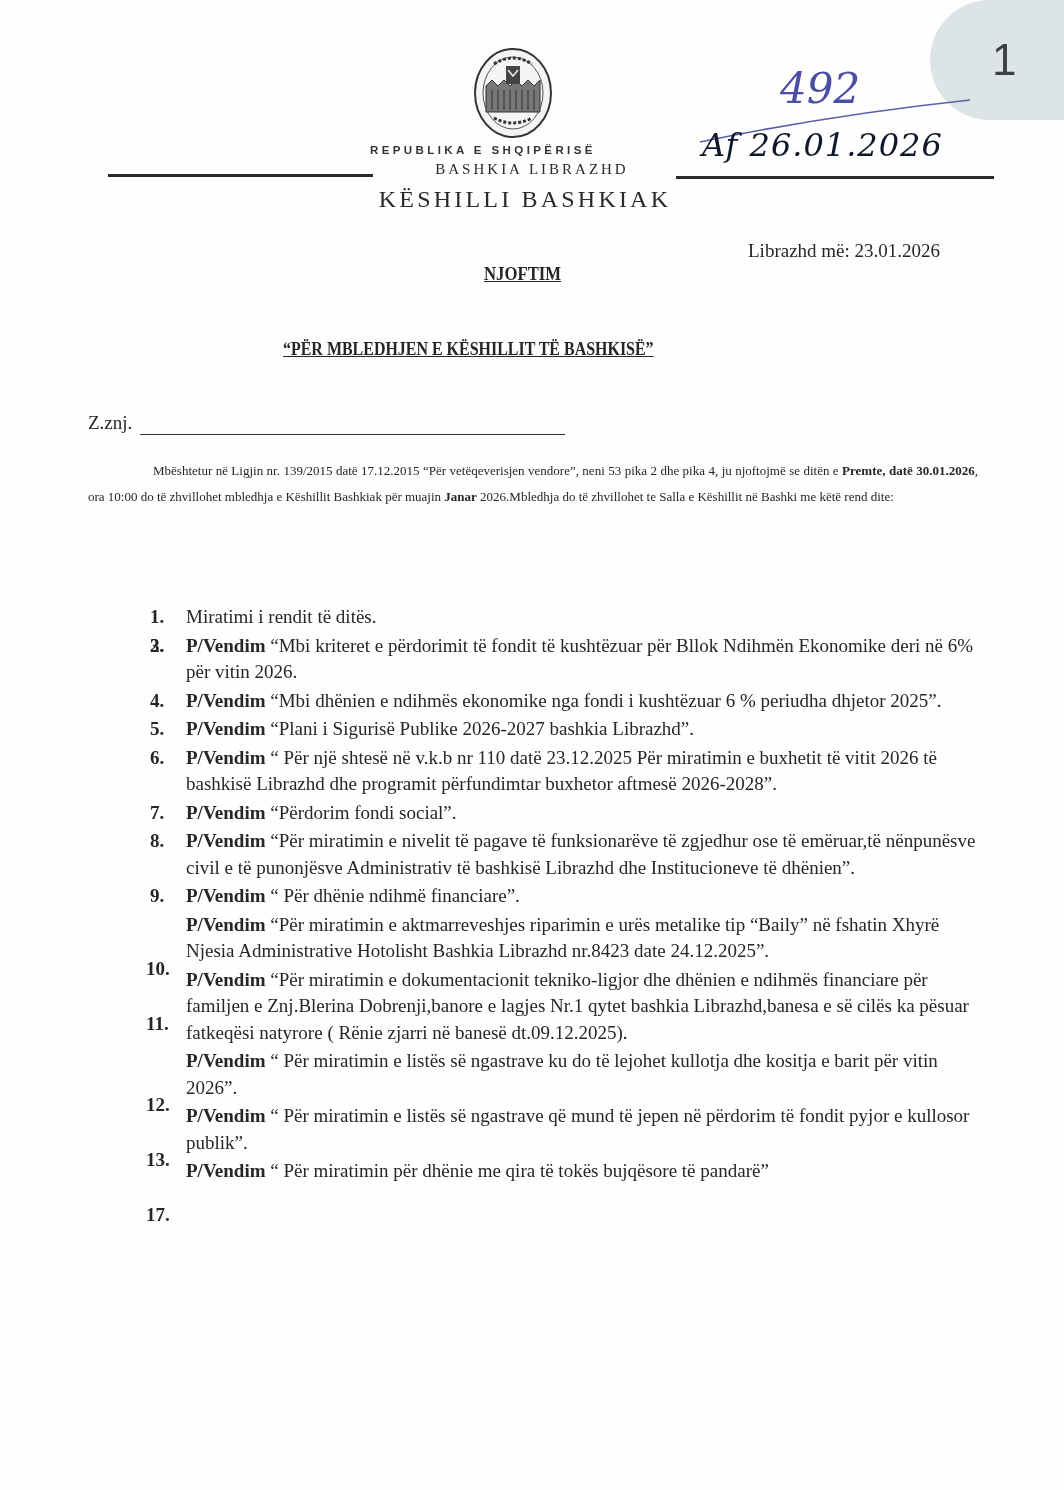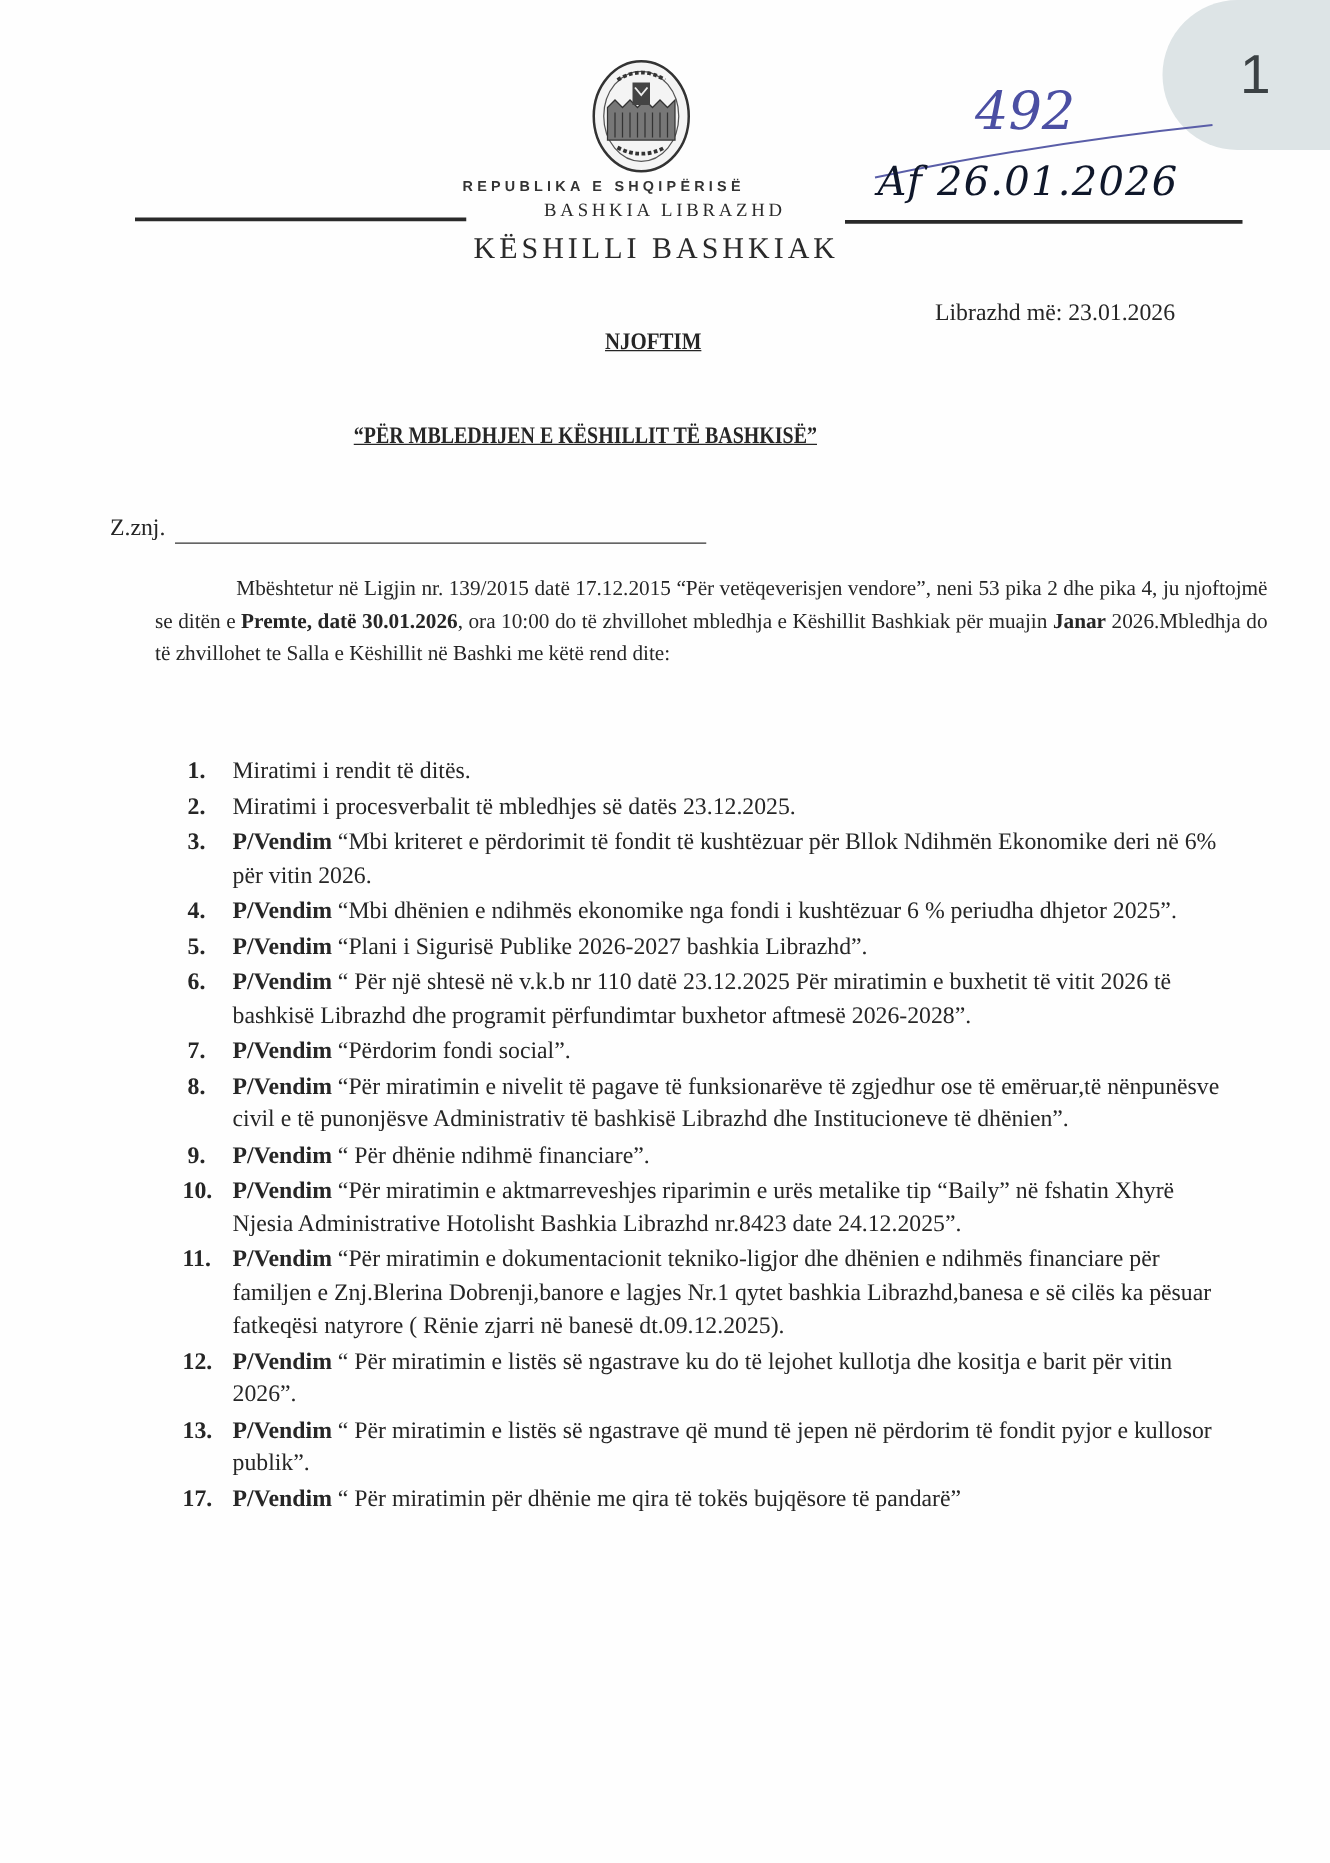--- a/index.html
+++ b/index.html
@@ -45,29 +45,29 @@
       position: absolute; left: 484px; top: 263px; font-size: 19px; font-weight: bold;
       text-decoration: underline; transform: scaleX(0.88); transform-origin: left;
     }
     .subtitle {
       position: absolute; left: 283px; top: 338px; font-size: 19px; font-weight: bold;
       text-decoration: underline; transform: scaleX(0.84); transform-origin: left; white-space: nowrap;
     }
     .recipient { position: absolute; left: 88px; top: 412px; font-size: 19px; }
     .recipient-line { position: absolute; left: 140px; top: 434px; width: 425px; height: 1px; background: #333; }
     .body-text {
-      position: absolute; left: 88px; top: 458px; width: 890px; font-size: 17px; line-height: 26px;
-      text-align: justify; text-indent: 65px; margin-left: 36px;
+      position: absolute; left: 88px; top: 458px; width: 890px; font-size: 13px; line-height: 26px;
+      text-align: justify; text-indent: 65px;
     }
     .agenda { position: absolute; left: 150px; top: 604px; width: 830px; margin: 0; padding: 0; list-style: none; }
     .agenda li { position: relative; padding-left: 36px; font-size: 19px; line-height: 26.5px; margin-bottom: 2px; }
     .agenda li .num { position: absolute; left: 0; top: 0; font-weight: bold; }
     .agenda li .lbl { font-weight: bold; }
     .agenda li.two-digit { padding-left: 36px; }
-    .agenda li.two-digit .num { left: -4px; }
+    .agenda li.two-digit .num { left: -4px; margin-top: 44px; }
     b { font-weight: bold; }
   </style>
 </head>
 <body>
 
 <div class="badge">
   <span>1</span>
 </div>
 
 <svg class="emblem" viewBox="0 0 82 94">
@@ -109,21 +109,21 @@
 <div class="title">NJOFTIM</div>
 <div class="subtitle">“PËR MBLEDHJEN E KËSHILLIT TË BASHKISË”</div>
 
 <div class="recipient">Z.znj.</div>
 <div class="recipient-line"></div>
 
 <div class="body-text"><span>Mbështetur në Ligjin  nr. 139/2015 datë 17.12.2015 “Për vetëqeverisjen vendore”, neni 53 pika 2 dhe pika 4, ju njoftojmë se ditën e </span><b>Premte, datë 30.01.2026</b><span>, ora 10:00 do të zhvillohet mbledhja e Këshillit Bashkiak për muajin </span><b>Janar</b><span> 2026.Mbledhja do të zhvillohet te Salla e Këshillit në Bashki me  këtë rend dite:</span></div>
 
 <ol class="agenda">
   <li><span class="num">1.</span><span class="lbl"></span><span>Miratimi i rendit të ditës.</span></li>
-  <li><span class="num">2.</span><span class="lbl"></span><span>Miratimi i procesverbalit të mbledhjes së datës 23.12.2025.</span></li>
+  <li><span class="num">2.</span><span class="lbl"></span></li>
   <li><span class="num">3.</span><span class="lbl">P/Vendim</span><span> “Mbi kriteret e përdorimit të fondit të kushtëzuar për Bllok Ndihmën Ekonomike deri në 6% për vitin 2026.</span></li>
   <li><span class="num">4.</span><span class="lbl">P/Vendim</span><span> “Mbi dhënien e ndihmës ekonomike nga fondi i kushtëzuar 6 % periudha dhjetor  2025”.</span></li>
   <li><span class="num">5.</span><span class="lbl">P/Vendim</span><span> “Plani i Sigurisë Publike 2026-2027 bashkia Librazhd”.</span></li>
   <li><span class="num">6.</span><span class="lbl">P/Vendim</span><span> “ Për një shtesë në v.k.b nr 110 datë 23.12.2025 Për miratimin e buxhetit të vitit 2026 të bashkisë Librazhd dhe programit përfundimtar buxhetor aftmesë 2026-2028”.</span></li>
   <li><span class="num">7.</span><span class="lbl">P/Vendim</span><span> “Përdorim fondi social”.</span></li>
   <li><span class="num">8.</span><span class="lbl">P/Vendim</span><span> “Për miratimin e nivelit të pagave të funksionarëve të zgjedhur ose të emëruar,të nënpunësve civil e të punonjësve Administrativ të bashkisë Librazhd dhe Institucioneve të dhënien”.</span></li>
   <li><span class="num">9.</span><span class="lbl">P/Vendim</span><span> “ Për dhënie ndihmë financiare”.</span></li>
   <li class="two-digit"><span class="num">10.</span><span class="lbl">P/Vendim</span><span> “Për miratimin e aktmarreveshjes riparimin e urës metalike  tip “Baily” në fshatin Xhyrë  Njesia Administrative Hotolisht Bashkia Librazhd  nr.8423 date 24.12.2025”.</span></li>
   <li class="two-digit"><span class="num">11.</span><span class="lbl">P/Vendim</span><span> “Për miratimin e dokumentacionit tekniko-ligjor dhe dhënien e ndihmës financiare për familjen e Znj.Blerina Dobrenji,banore e lagjes Nr.1 qytet bashkia Librazhd,banesa e së cilës ka pësuar fatkeqësi natyrore ( Rënie zjarri në banesë dt.09.12.2025).</span></li>
   <li class="two-digit"><span class="num">12.</span><span class="lbl">P/Vendim</span><span> “ Për miratimin e listës së ngastrave ku do të lejohet kullotja dhe kositja e barit për vitin 2026”.</span></li>

